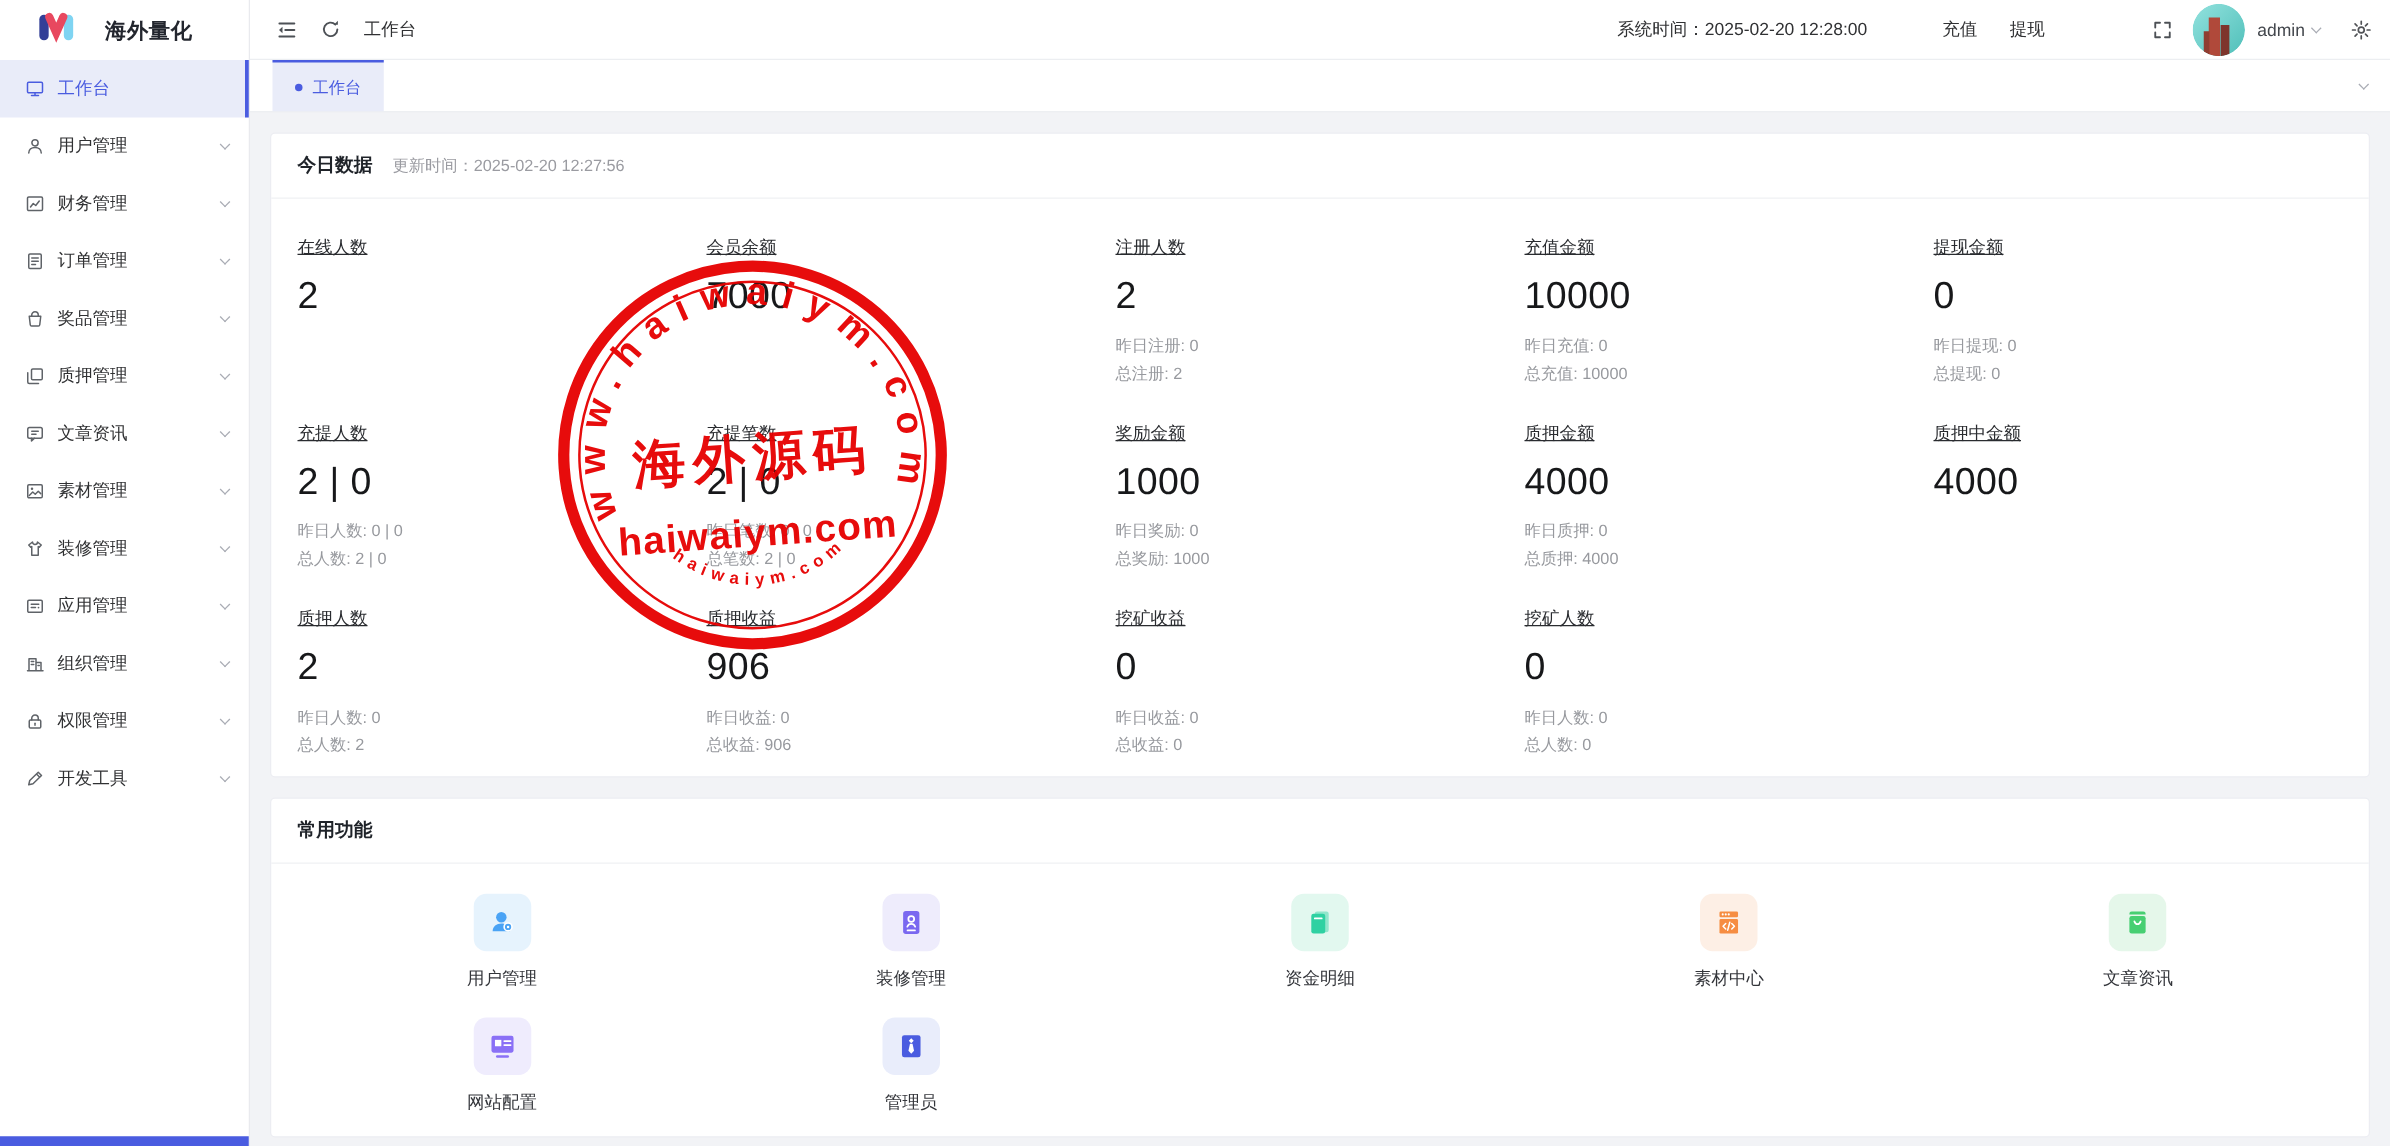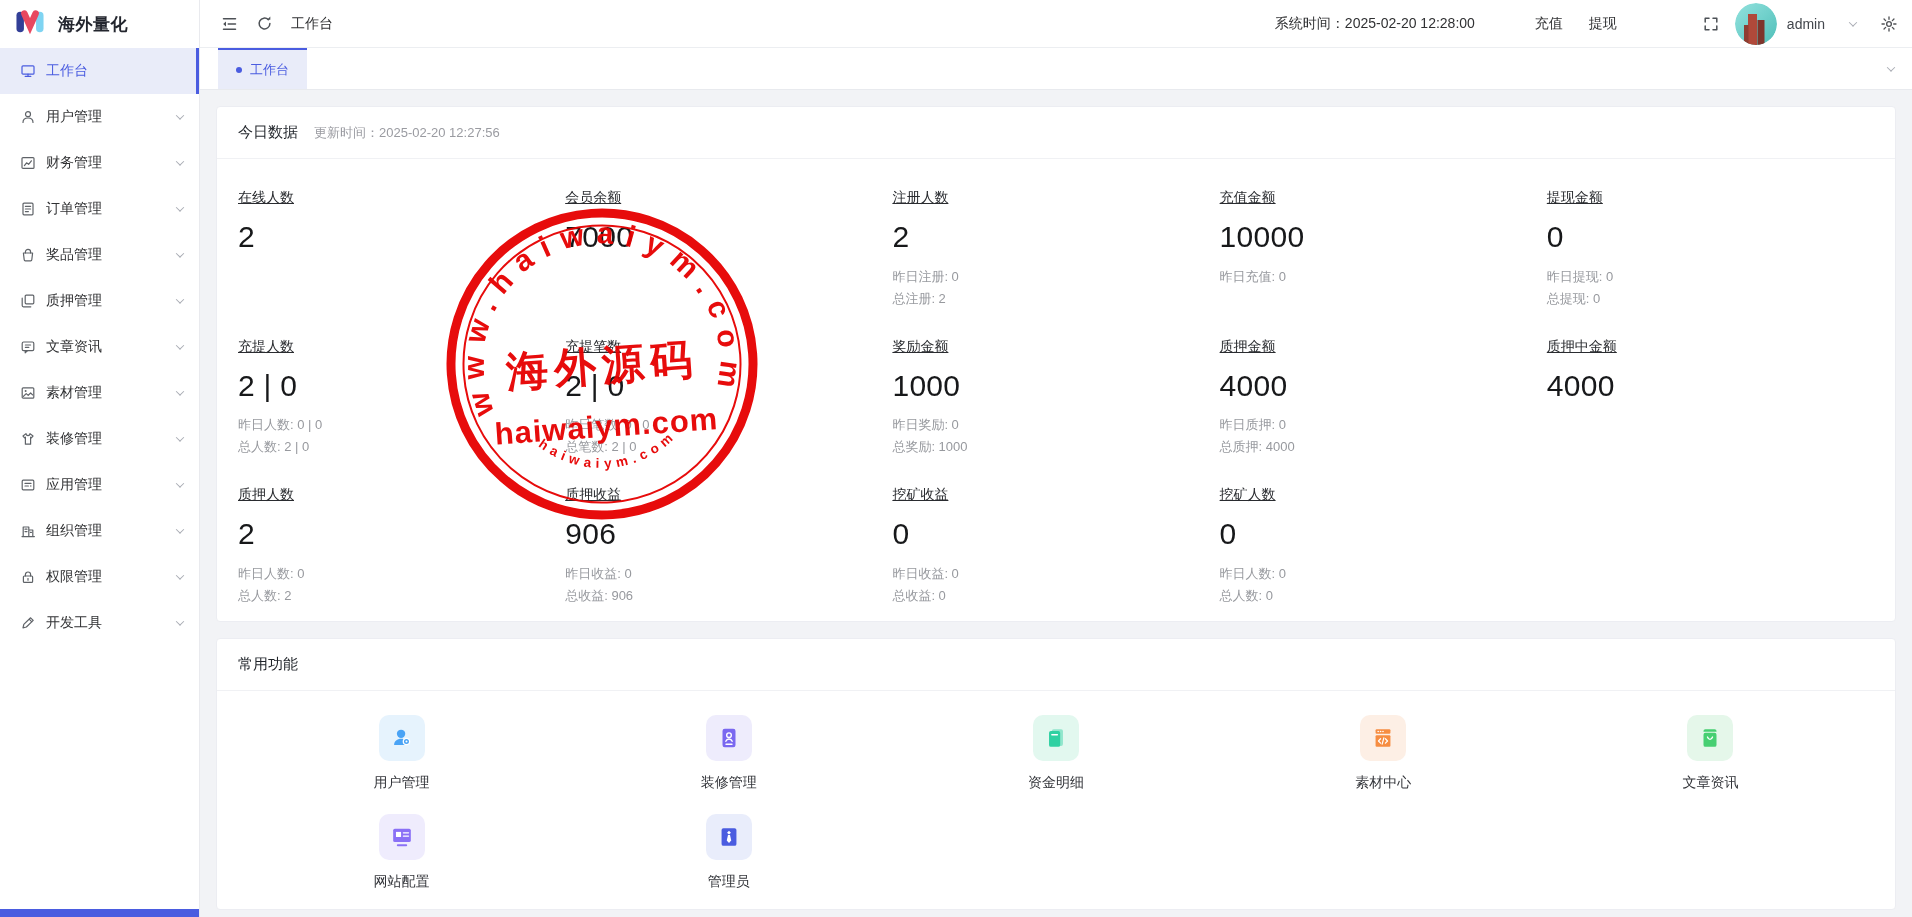--- a/index.html
+++ b/index.html
@@ -3,21 +3,21 @@
 <meta charset="utf-8">
 <style>
   :root{ --primary:#4a5ce0; }
   *{box-sizing:border-box;}
   html,body{margin:0;padding:0;width:1912px;height:917px;overflow:hidden;
     font-family:"Liberation Sans","DejaVu Sans",sans-serif;background:#f2f3f6;}
   .app{position:relative;display:flex;width:1912px;height:917px;}
 
   
   .sidebar{position:relative;width:200px;height:100%;background:#fff;border-right:1px solid #e9eaee;flex:0 0 200px;z-index:2;}
-  .logo{height:48px;display:flex;align-items:center;padding-left:14px;gap:12px;}
+  .logo{height:48px;display:flex;align-items:center;padding-left:29px;gap:23px;}
   .logo-text{font-size:17px;font-weight:700;color:#23262e;letter-spacing:.5px;}
   .side-item{height:46px;display:flex;align-items:center;padding:0 16px 0 20px;gap:10px;
     font-size:14px;color:#303133;cursor:pointer;}
   .side-item .side-icon{display:flex;color:#5f6368;}
   .side-icon svg{width:16px;height:16px;}
   .side-item.active{background:#e9ecf9;color:var(--primary);border-right:3px solid var(--primary);padding-right:13px;}
   .side-item.active .side-icon{color:var(--primary);}
   .chev{width:6px;height:6px;border-right:1.4px solid #a9acb4;border-bottom:1.4px solid #a9acb4;
     display:inline-block;transform:rotate(45deg) translate(-1px,-1px);}
   .side-chev{margin-left:auto;}
@@ -29,34 +29,34 @@
   .topbar{height:48px;background:#fff;border-bottom:1px solid #eceef1;display:flex;align-items:center;
     padding:0 14px 0 20px;font-size:14px;color:#303133;}
   .tb-icon{display:flex;align-items:center;cursor:pointer;margin-right:18px;color:#4d5156;}
   .breadcrumb{font-size:14px;color:#303133;}
   .topbar-right{margin-left:auto;display:flex;align-items:center;}
   .sys-time{margin-right:60px;}
   .tb-link{cursor:pointer;margin-right:26px;}
   .tb-link.withdraw{margin-right:86px;}
   .fs-icon{margin-right:16px;}
   .avatar{width:42px;height:42px;border-radius:50%;overflow:hidden;margin-right:10px;cursor:pointer;flex:0 0 42px;}
-  .admin-group{display:flex;align-items:center;gap:25px;margin-right:24px;cursor:pointer;color:#43474d;}
+  .admin-group{display:flex;align-items:center;gap:6px;margin-right:24px;cursor:pointer;color:#43474d;}
   .gear-btn{color:#515357;}
 
   .tabbar{height:42px;background:#fff;border-bottom:1px solid #e8eaee;display:flex;align-items:stretch;}
   .tab{margin-left:18px;padding:0 18px;display:flex;align-items:center;gap:8px;font-size:13px;cursor:pointer;}
   .tab.active{border-top:2px solid var(--primary);background:#e9ecf9;color:var(--primary);}
   .tab-dot{width:6px;height:6px;border-radius:50%;background:var(--primary);}
   .tab-chev{align-self:center;margin-left:auto;margin-right:18px;}
 
   .content{flex:1;padding:16px;overflow:hidden;}
   .card{background:#fff;border:1px solid #ecedf2;border-radius:4px;}
   .card.today{margin-bottom:16px;}
   .card-head{height:52px;display:flex;align-items:center;padding:0 21px;border-bottom:1px solid #f0f1f4;}
-  .card-title{font-size:15px;font-weight:400;color:#1f2329;}
+  .card-title{font-size:15px;font-weight:700;color:#1f2329;}
   .card-sub{margin-left:16px;font-size:13px;color:#9a9ba1;}
 
   .stats-grid{display:grid;grid-template-columns:repeat(5,1fr);padding:30px 21px 14px;row-gap:28px;}
   .stat-label{font-size:14px;color:#2a2c30;text-decoration:underline;}
   .stat-value{font-size:30px;color:#17181a;margin-top:13px;line-height:1.15;letter-spacing:.3px;}
   .stat-subs{margin-top:11px;}
   .stat-sub{font-size:13px;color:#97999e;line-height:22px;}
   .stat-cell{min-height:112px;}
 
   .shortcut-grid{display:grid;grid-template-columns:repeat(5,1fr);padding:24px 21px 18px;row-gap:22px;justify-items:center;}
@@ -308,20 +308,21 @@
               <div class="stat-subs">
                 <div class="stat-sub">昨日注册: 0</div>
                 <div class="stat-sub">总注册: 2</div>
               </div>
             </div>
             <div class="stat-cell">
               <div class="stat-label">充值金额</div>
               <div class="stat-value">10000</div>
               <div class="stat-subs">
                 <div class="stat-sub">昨日充值: 0</div>
+                <div class="stat-sub">总充值: 10000</div>
               </div>
             </div>
             <div class="stat-cell">
               <div class="stat-label">提现金额</div>
               <div class="stat-value">0</div>
               <div class="stat-subs">
                 <div class="stat-sub">昨日提现: 0</div>
                 <div class="stat-sub">总提现: 0</div>
               </div>
             </div>

